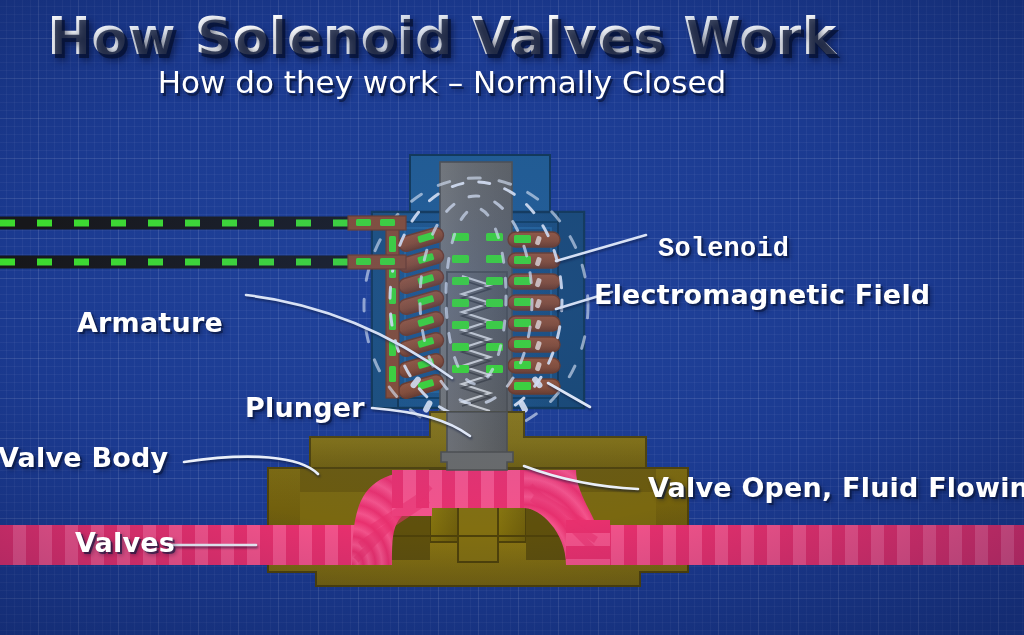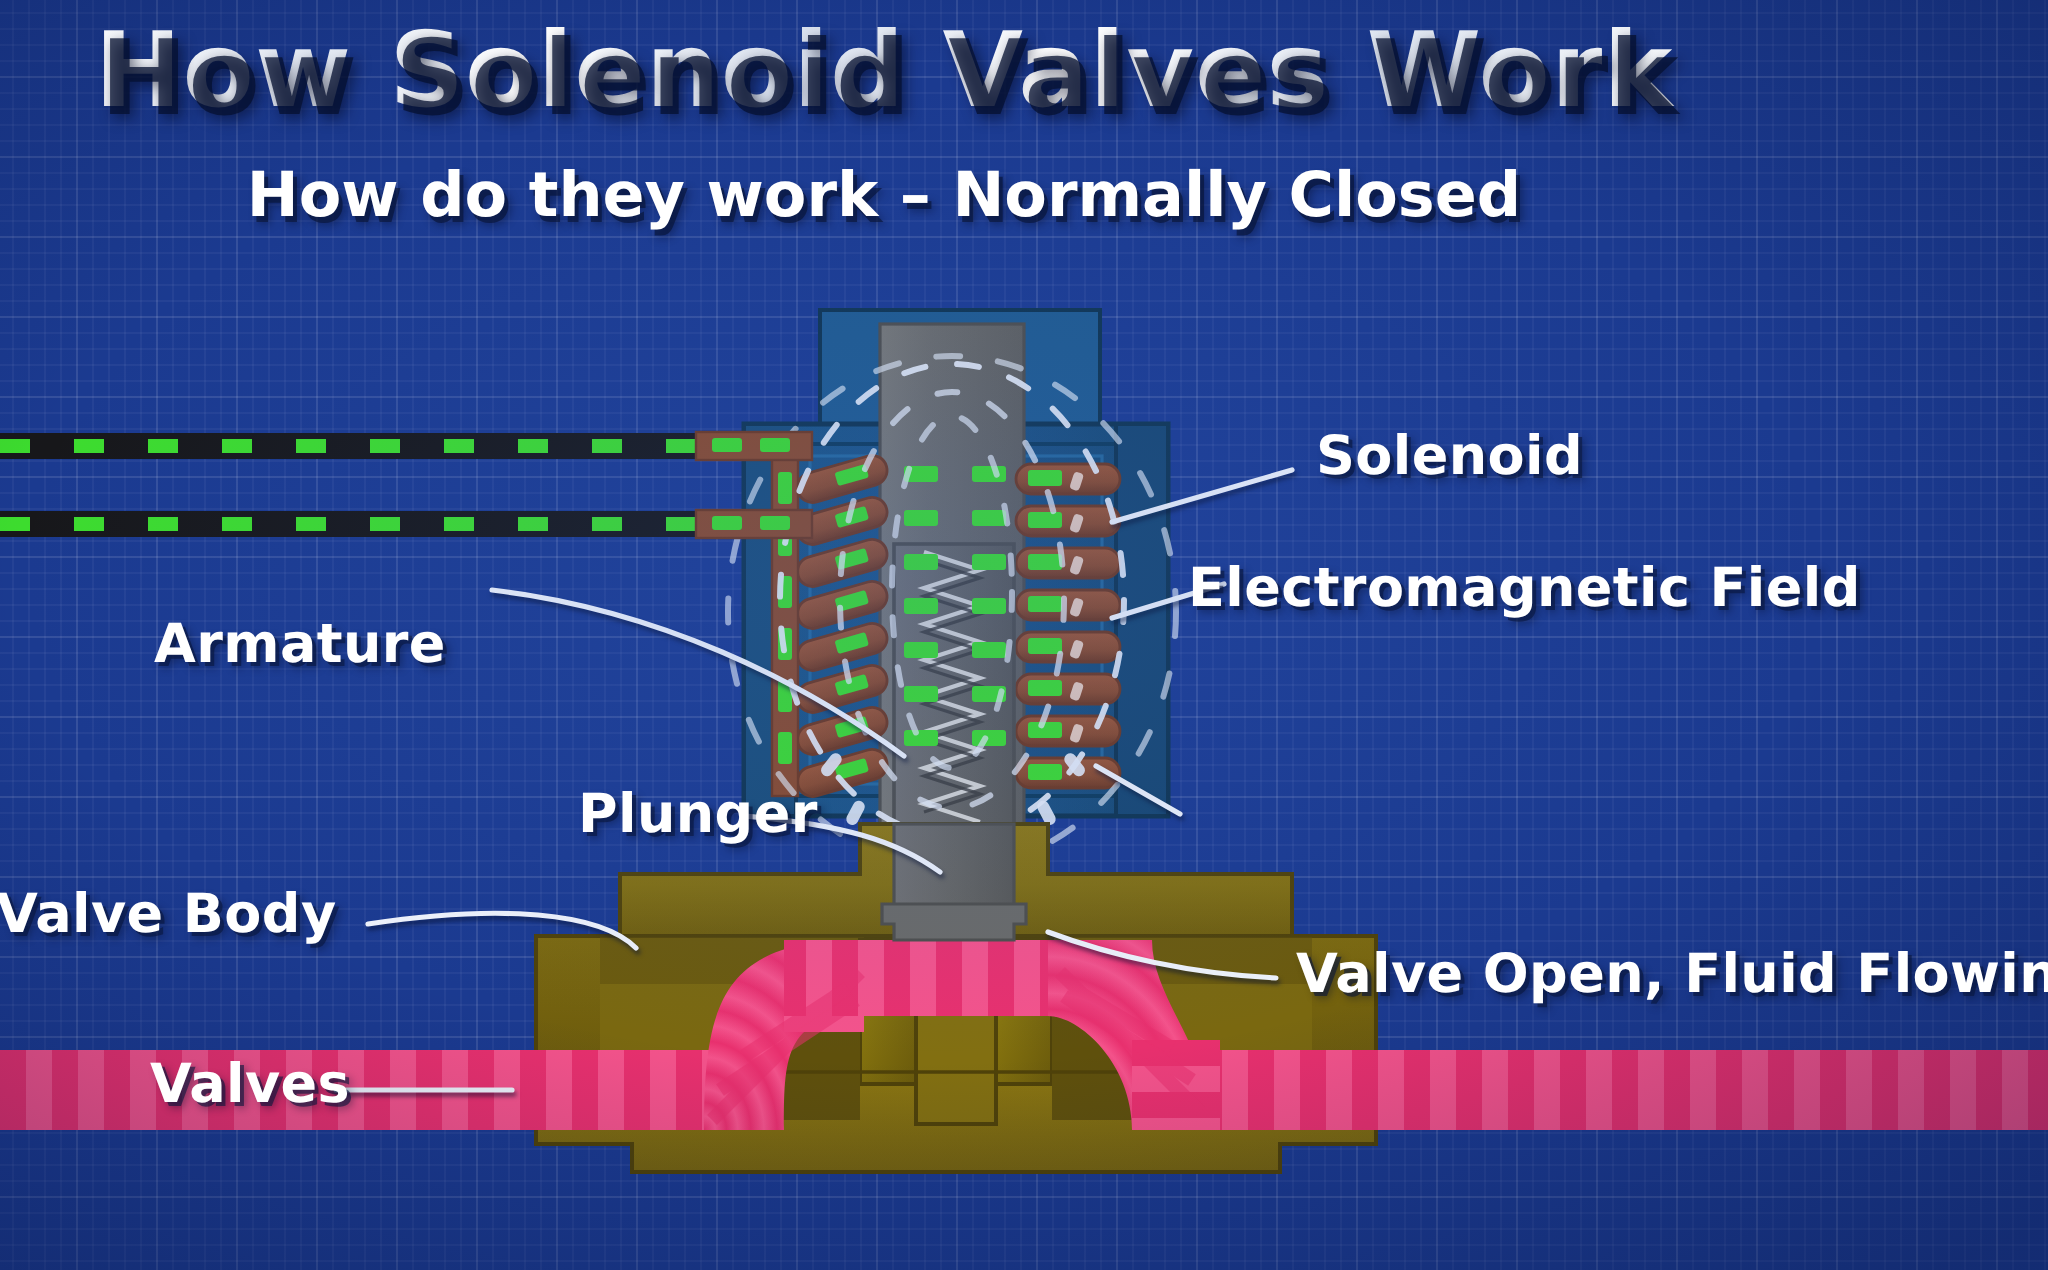--- a/index.html
+++ b/index.html
@@ -33,21 +33,21 @@
     color:#f2f4f8;font-weight:bold;white-space:nowrap;
   }
   #main-title{
     top:6px;font-size:52px;letter-spacing:0.5px;
     text-shadow:3px 4px 0 rgba(6,16,48,0.75), 5px 6px 7px rgba(3,10,35,0.55);
     background:linear-gradient(100deg,#ffffff 0%,#e2e8f2 18%,#ffffff 30%,#d8e0ee 45%,#ffffff 60%,#dfe6f1 78%,#ffffff 100%);
     -webkit-background-clip:text;background-clip:text;
     -webkit-text-fill-color:transparent;color:transparent;
   }
   #subtitle{
-    top:80px;font-size:31px;font-weight:bold;color:#ffffff;
+    top:64px;font-size:31px;font-weight:normal;color:#ffffff;
     text-shadow:2px 3px 0 rgba(8,20,55,0.65), 3px 4px 5px rgba(4,12,40,0.45);
   }
 
   
   .label{
     position:absolute;color:#ffffff;font-size:27px;font-weight:bold;
     white-space:nowrap;letter-spacing:0.2px;
     text-shadow:2px 2px 0 rgba(9,22,60,0.6), 3px 3px 4px rgba(4,12,40,0.4);
   }
 
@@ -376,27 +376,27 @@
       </g>
 
     </g>
   </svg>
 
   <div id="vignette"></div>
 
   <div class="title" id="main-title">How Solenoid Valves Work</div>
   <div class="title" id="subtitle">How do they work – Normally Closed</div>
 
-  <div class="label" style="left:658px;top:213px;">Solenoid</div>
+  <div class="label" style="left:658px;top:234px;font-family:Liberation Mono, monospace;">Solenoid</div>
 
   <div class="label" style="left:594px;top:279px;">Electromagnetic Field</div>
 
   <div class="label" style="left:77px;top:279px;margin-top:28px;">Armature</div>
 
-  <div class="label" style="left:245px;top:392px;margin-left:44px;">Plunger</div>
+  <div class="label" style="left:245px;top:392px;">Plunger</div>
 
 
   <div class="label" style="left:-2px;top:442px;">Valve Body</div>
 
   <div class="label" style="left:75px;top:527px;">Valves</div>
 
   <div class="label" style="left:648px;top:472px;">Valve Open, Fluid Flowing</div>
 
 </div>
 

